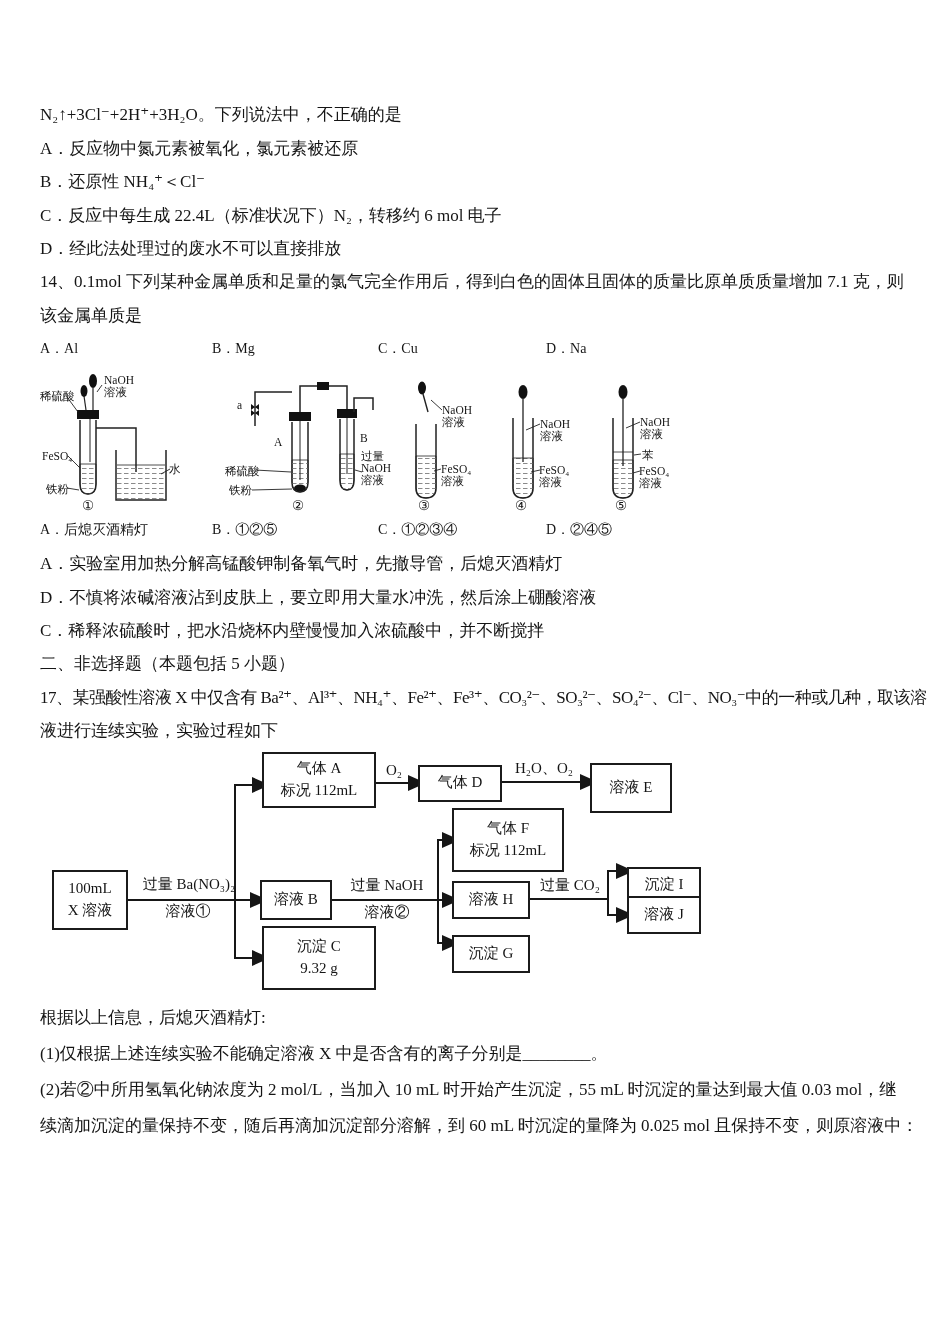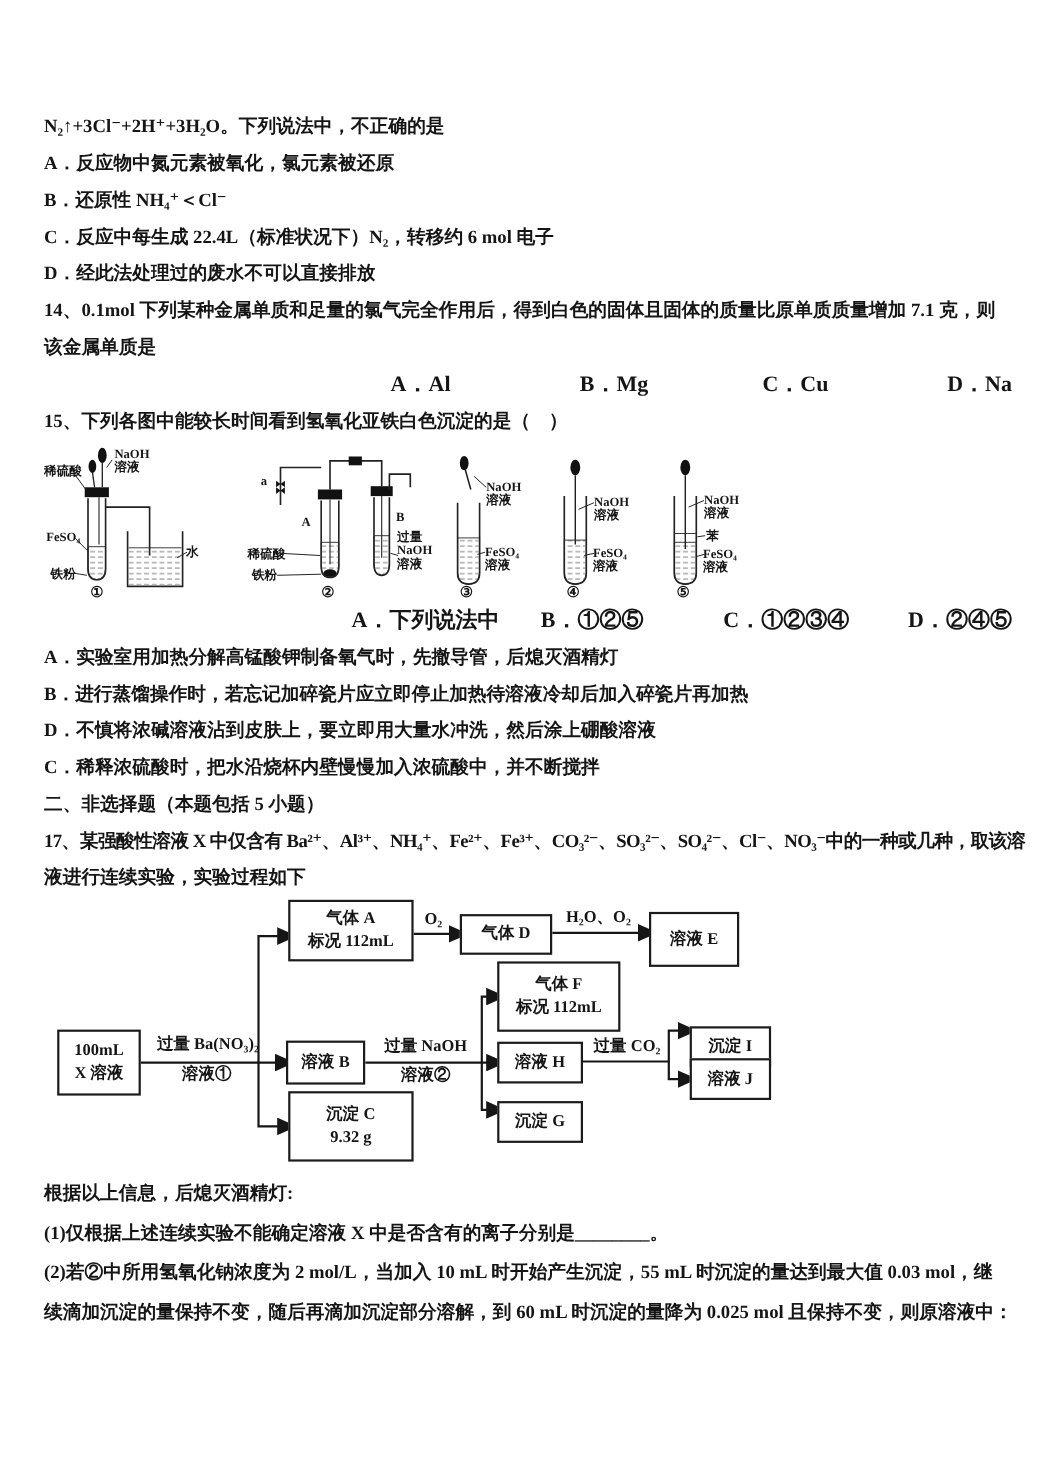--- a/index.html
+++ b/index.html
@@ -1,24 +1,24 @@
 <!DOCTYPE html>
 <html><head>
 <meta charset="utf-8">
 <style>
   html,body{margin:0;padding:0;background:#ffffff;}
   .page{
     position:relative;width:950px;height:1344px;background:#fff;overflow:hidden;
-    font-family:"Liberation Serif","DejaVu Serif",serif;font-weight:700;color:#151515;
+    font-family:"Liberation Serif","DejaVu Serif",serif;font-weight:400;color:#151515;
     box-sizing:border-box;padding:98px 30px 0 40px;
   }
   .line{height:33.45px;display:flex;align-items:center;font-size:17px;white-space:nowrap;}
   .line2{height:36px;display:flex;align-items:center;font-size:17px;white-space:nowrap;}
   .tight{letter-spacing:-0.5px;}
-  .optrow{height:33.45px;display:flex;align-items:center;font-size:20px;white-space:nowrap;justify-content:flex-end;}
+  .optrow{height:33.45px;display:flex;align-items:center;font-size:14px;white-space:nowrap;}
   .optrow .c1{width:172px;}
   .optrow .c2{width:166px;}
   .optrow .c3{width:168px;}
   
   .diagrams{position:relative;width:710px;height:148px;}
   .dlabel{position:absolute;font-size:11.5px;line-height:1.05;white-space:nowrap;}
   .dcap{position:absolute;font-size:13.5px;line-height:1;}
   
   .flow{position:relative;width:690px;height:250px;font-size:15px;margin:2px 0 0 0;}
   .flow svg{position:absolute;left:0;top:0;}
@@ -40,21 +40,20 @@
 
   <div class="line">14、0.1mol 下列某种金属单质和足量的氯气完全作用后，得到白色的固体且固体的质量比原单质质量增加 7.1 克，则</div>
   <div class="line">该金属单质是</div>
   <div class="optrow">
     <span class="c1">A．Al</span>
     <span class="c2">B．Mg</span>
     <span class="c3">C．Cu</span>
     <span>D．Na</span>
   </div>
 
-  <div class="line">15、下列各图中能较长时间看到氢氧化亚铁白色沉淀的是（　）</div>
 
   <div class="diagrams">
     <svg width="710" height="148" viewBox="0 0 710 148">
       <defs>
         <pattern id="hz" width="7" height="5" patternUnits="userSpaceOnUse">
           <path d="M0,2.5 H4.5" stroke="#8a8a8a" stroke-width="1"></path>
         </pattern>
       </defs>
       <g stroke="#222" fill="none" stroke-width="1.5">
 
@@ -150,28 +149,27 @@
 
     <span class="dlabel" style="left:600px;top:50px">NaOH</span>
     <span class="dlabel" style="left:600px;top:62px">溶液</span>
     <span class="dlabel" style="left:602px;top:83px">苯</span>
     <span class="dlabel" style="left:599px;top:99px">FeSO₄</span>
     <span class="dlabel" style="left:599px;top:111px">溶液</span>
     <span class="dcap" style="left:575px;top:133px">⑤</span>
   </div>
 
   <div class="optrow">
-    <span class="c1">A．下列说法中</span>
+    <span class="c1">A．后熄灭酒精灯</span>
     <span class="c2">B．①②⑤</span>
     <span class="c3">C．①②③④</span>
     <span>D．②④⑤</span>
   </div>
 
   <div class="line">A．实验室用加热分解高锰酸钾制备氧气时，先撤导管，后熄灭酒精灯</div>
-  <div class="line">B．进行蒸馏操作时，若忘记加碎瓷片应立即停止加热待溶液冷却后加入碎瓷片再加热</div>
   <div class="line">D．不慎将浓碱溶液沾到皮肤上，要立即用大量水冲洗，然后涂上硼酸溶液</div>
   <div class="line">C．稀释浓硫酸时，把水沿烧杯内壁慢慢加入浓硫酸中，并不断搅拌</div>
 
   <div class="line">二、非选择题（本题包括 5 小题）</div>
   <div class="line tight">17、某强酸性溶液 X 中仅含有 Ba²⁺、Al³⁺、NH₄⁺、Fe²⁺、Fe³⁺、CO₃²⁻、SO₃²⁻、SO₄²⁻、Cl⁻、NO₃⁻中的一种或几种，取该溶</div>
   <div class="line">液进行连续实验，实验过程如下</div>
 
   <div class="flow">
     <svg width="690" height="250" viewBox="0 0 690 250">
       <defs>

